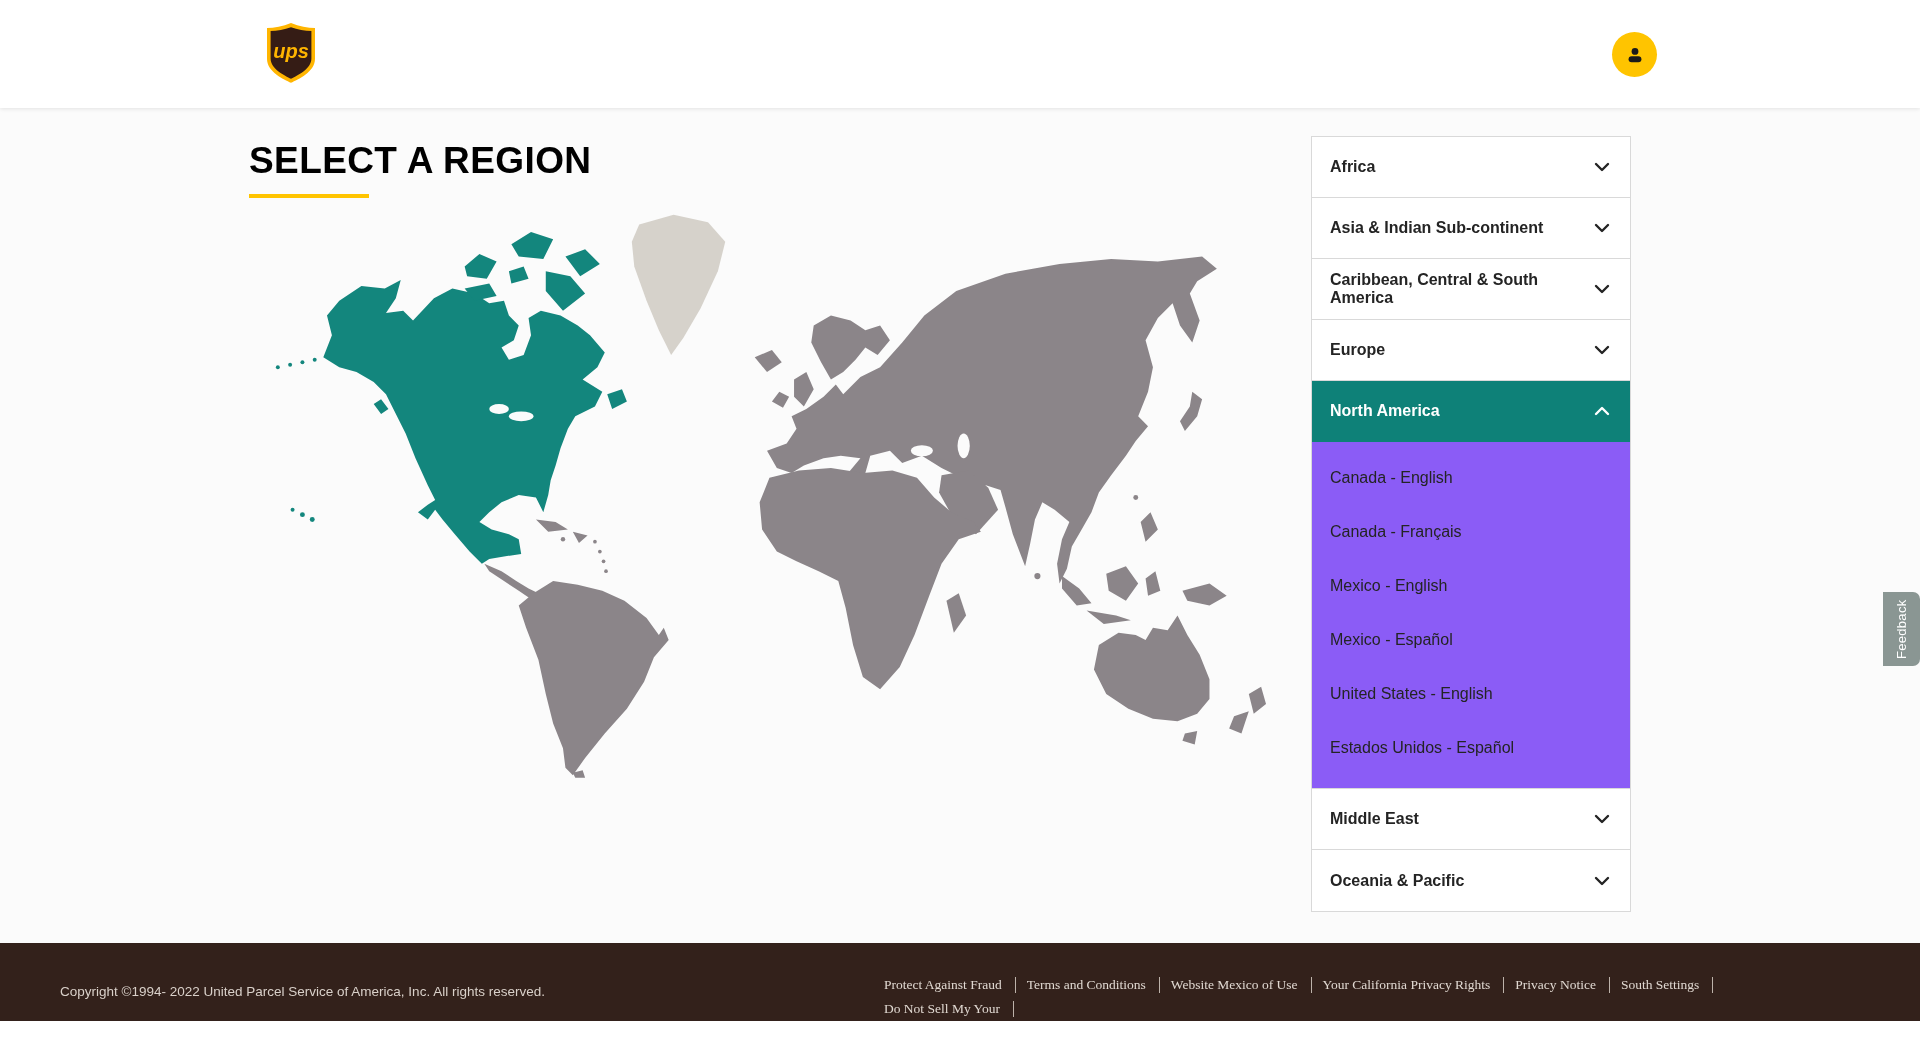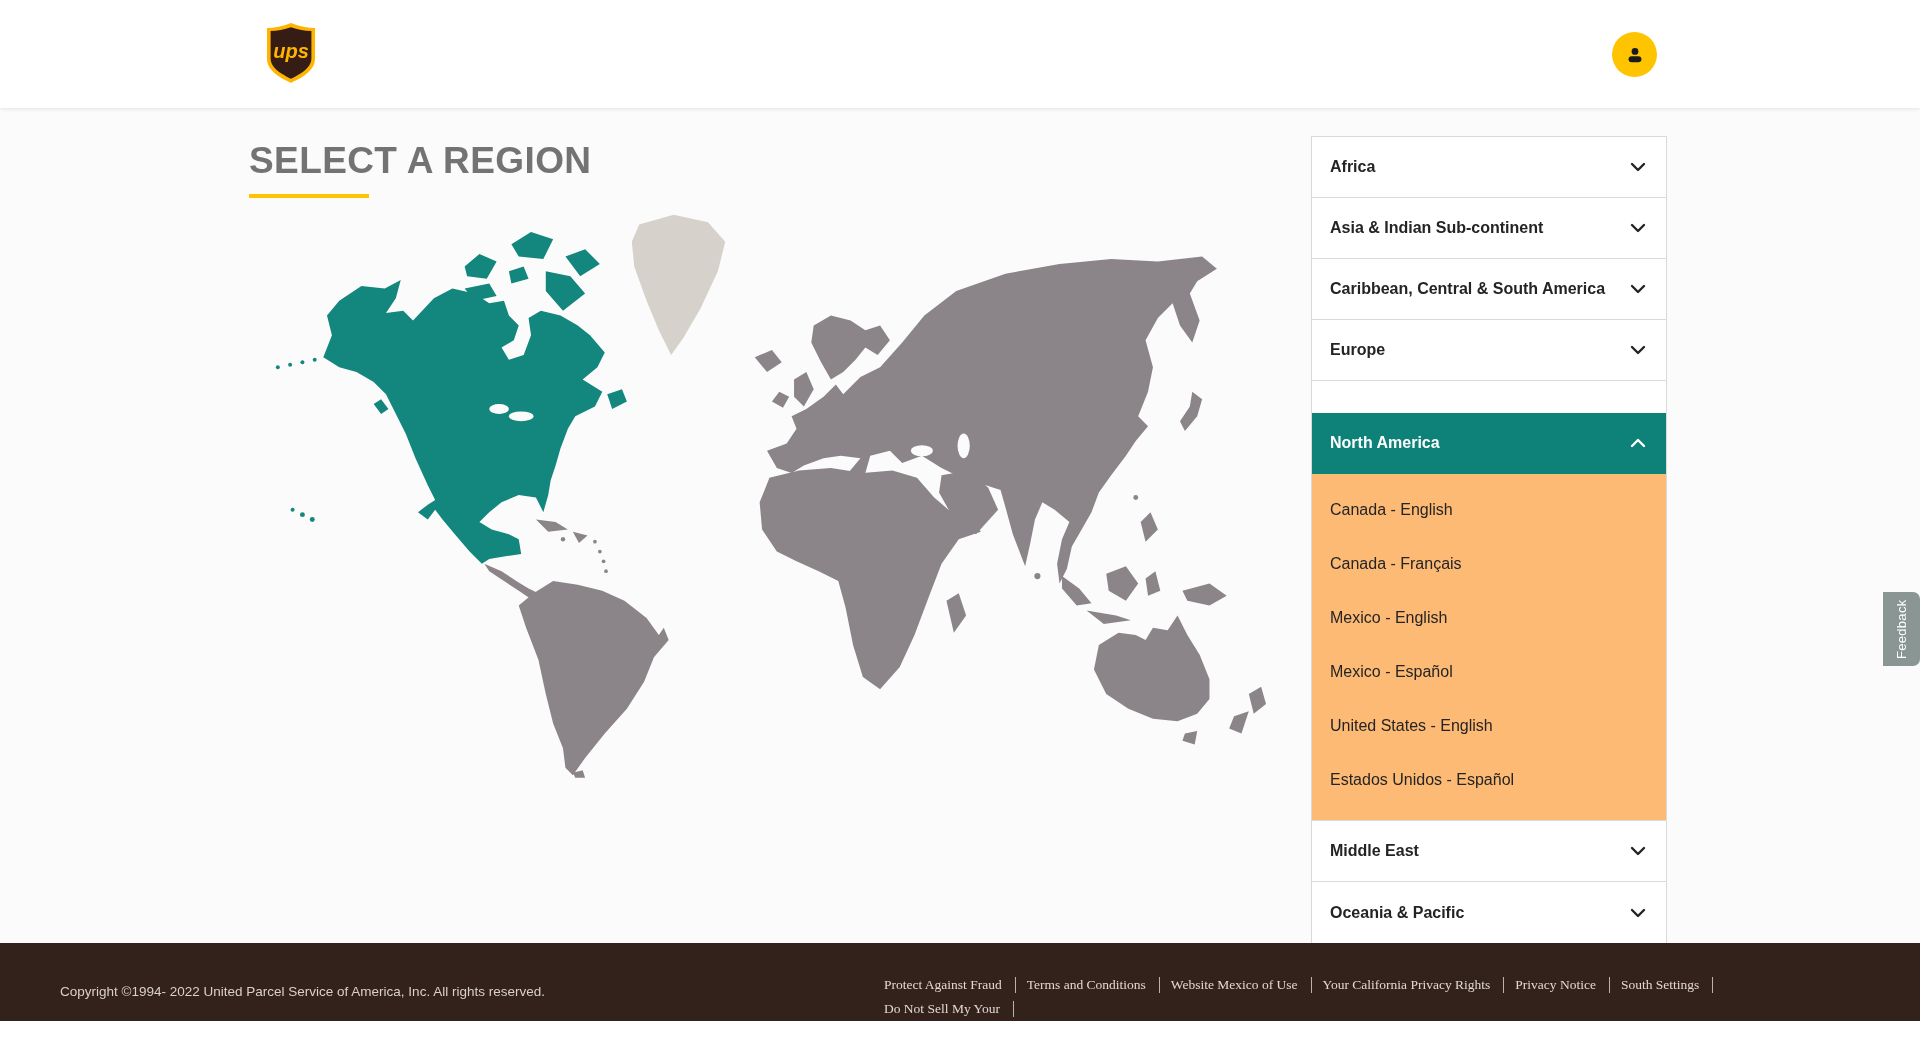--- a/index.html
+++ b/index.html
@@ -11,37 +11,37 @@
   .topbar { position:relative; height:108px; background:#fff;
     box-shadow:0 1px 4px rgba(0,0,0,0.10); z-index:5; }
   .logo { position:absolute; left:266px; top:20px; width:50px; height:66px; cursor:pointer; }
   .avatar-btn { position:absolute; left:1612px; top:32px; width:45px; height:45px;
     border-radius:50%; background:#FFC400; border:none; cursor:pointer;
     display:flex; align-items:center; justify-content:center; }
 
   
   .main { position:relative; height:835px; background:#FBFBFB; }
   .page-title { position:absolute; left:249px; top:32px; font-size:37px;
-    font-weight:bold; color:#737373; letter-spacing:.4px; }
+    font-weight:bold; color:#000000; letter-spacing:.4px; }
   .title-underline { position:absolute; left:249px; top:86px; width:120px; height:4px;
     background:#FFC400; }
 
   .map-wrap { position:absolute; left:268px; top:104px; width:1014px; height:566px; }
   .map-wrap svg { width:100%; height:100%; }
 
   
-  .acc { position:absolute; left:1311px; top:28px; width:356px; background:#fff;
+  .acc { position:absolute; left:1311px; top:28px; width:320px; background:#fff;
     border:1px solid #D9D9D9; }
   .acc-header { height:61px; display:flex; align-items:center; justify-content:space-between;
     padding:0 20px 0 18px; border-bottom:1px solid #D9D9D9; background:#fff;
     font-size:16px; font-weight:bold; color:#242424; cursor:pointer; }
   .acc-header:last-child { border-bottom:none; }
-  .acc-header.expanded { background:#0E8178; border-bottom-color:#0E8178; color:#fff;margin-top:32px; }
+  .acc-header.expanded { background:#0E8178; border-bottom-color:#0E8178; color:#fff; }
   .chev { flex:0 0 auto; }
-  .acc-options { border-bottom:1px solid #D9D9D9; padding:9px 0 13px; background:#fdba74; }
+  .acc-options { border-bottom:1px solid #D9D9D9; padding:9px 0 13px; background:#8b5cf6; }
   .acc-option { height:54px; display:flex; align-items:center; padding:0 18px;
     font-size:16px; color:#242424; cursor:pointer; }
 
   
   .feedback-tab { position:absolute; right:0; top:484px; width:37px; height:74px;
     background:#8A9693; border:none; border-radius:7px 0 0 7px; cursor:pointer;
     color:#fff; font-size:13px; font-family:"Liberation Sans",sans-serif;
     writing-mode:vertical-rl; transform:rotate(180deg);
     display:flex; align-items:center; justify-content:center; letter-spacing:.3px; z-index:6; }
 

